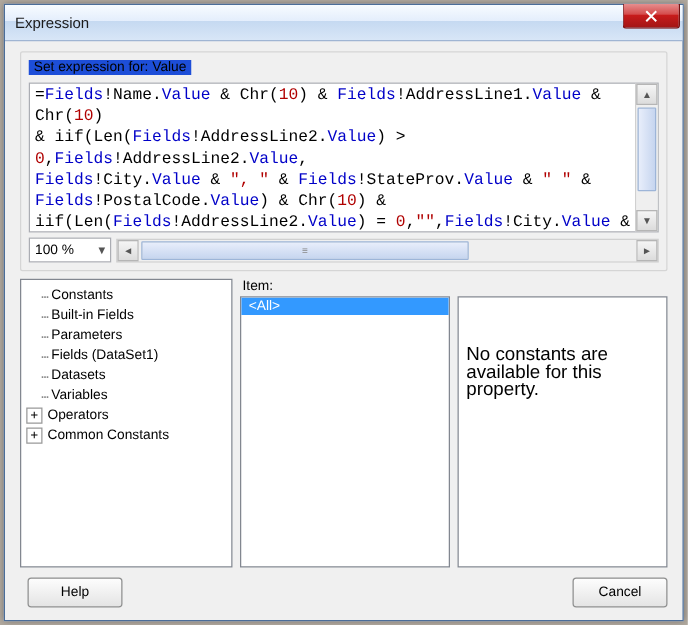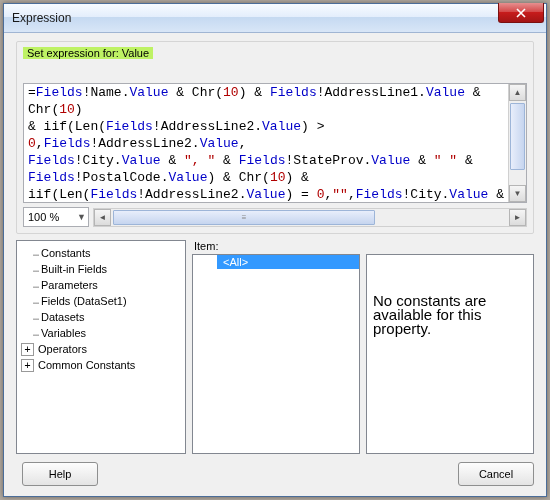--- a/index.html
+++ b/index.html
@@ -63,22 +63,22 @@
     box-sizing: border-box;
   }
   .expr-group {
     border: 1px solid #d5d5d5;
     border-radius: 2px;
     padding-top: 4px;
     margin-bottom: 6px;
   }
   .expr-group-label {
     font-size: 11px;
-    margin: -11px 0 20px 6px;
-    background: #bef264;
+    margin: -11px 0 2px 6px;
+    background: #1d4ed8;
     display: inline-block;
     padding: 0 4px;
   }
   .editor-wrap {
     position: relative;
     margin: 4px 6px 4px 6px;
     border: 1px solid #abadb3;
     background: #fff;
     height: 118px;
     display: flex;
@@ -161,21 +161,21 @@
     white-space:nowrap;
   }
   .dotline { color:#888; font-family:monospace; font-size:10px; width:18px; text-align:right; }
   .expander {
     width:11px; height:11px; border:1px solid #999; background:#fff;
     display:flex; align-items:center; justify-content:center;
     font-size:10px; line-height:9px; color:#000; font-family:monospace;
     margin-right:2px;
   }
   .list-item {
-    padding:1px 6px; font-size:11px;margin-left:24px;
+    padding:1px 6px; font-size:11px;
   }
   .list-item.selected {
     background:#3399ff; color:#fff;
   }
   .desc-text {
     padding:4px 6px; font-size:15px; color:#000; line-height:14px;margin-top:35px;
   }
   .button-row {
     display:flex; margin-top:8px; align-items:flex-end;
   }

